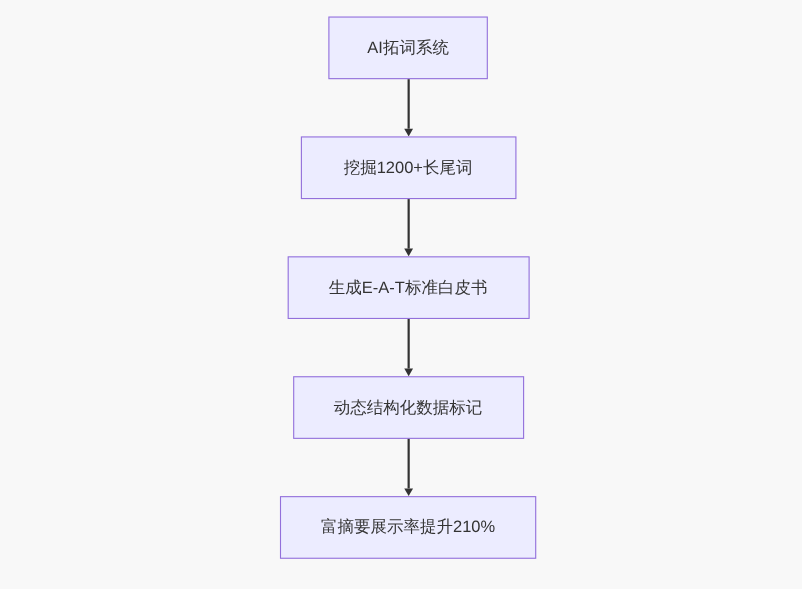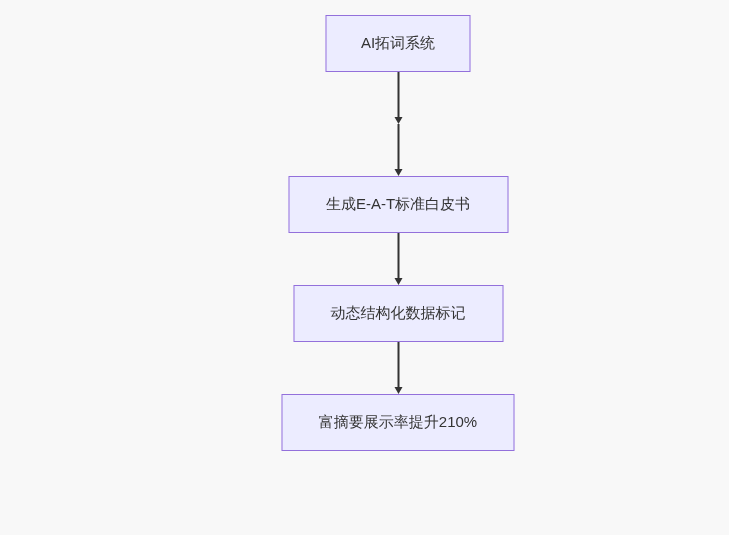--- a/index.html
+++ b/index.html
@@ -11,21 +11,20 @@
   }
   * { margin: 0; padding: 0; box-sizing: border-box; }
   html, body { background: var(--background); }
   .canvas {
     position: relative;
     width: 652px;
     height: 535px;
     background: var(--background);
     overflow: hidden;
     font-family: "Liberation Sans", "DejaVu Sans", sans-serif;
-    margin-left: 27px;
   }
   .flow {
     position: absolute;
     left: 371px;
     top: 15px;
     transform: translateX(-50%);
     display: flex;
     flex-direction: column;
     align-items: center;
   }
@@ -73,20 +72,23 @@
 
     <div class="node n1">
       <span>AI拓词系统</span>
     </div>
 
     <div class="edge">
       <div class="line"></div>
       <div class="head"></div>
     </div>
 
+    <div class="node n2">
+      <span>挖掘1200+长尾词</span>
+    </div>
 
     <div class="edge">
       <div class="line"></div>
       <div class="head"></div>
     </div>
 
     <div class="node n3">
       <span>生成E-A-T标准白皮书</span>
     </div>
 

